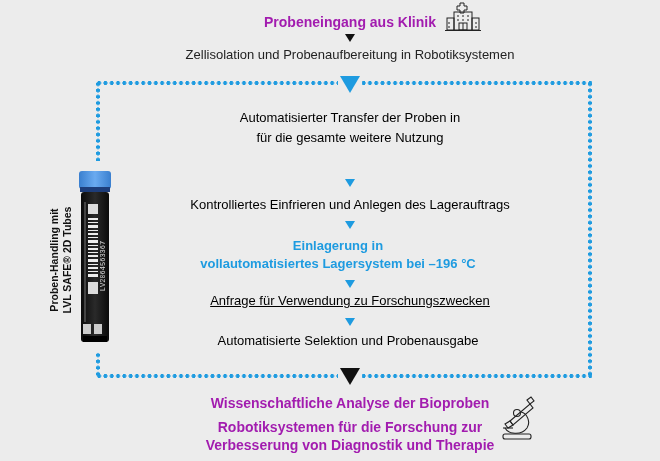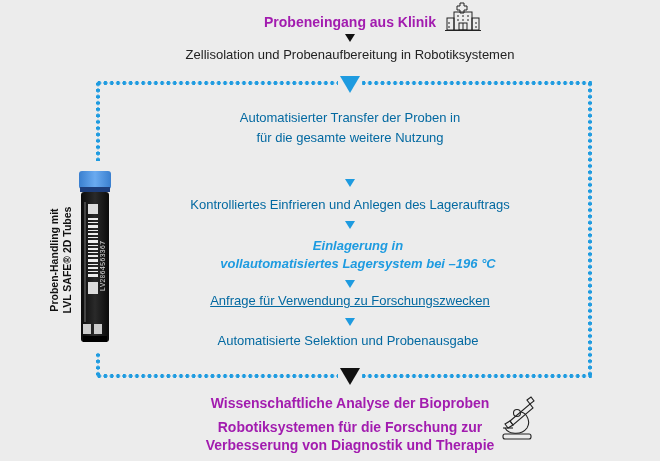--- a/index.html
+++ b/index.html
@@ -7,21 +7,21 @@
   body {
     background: #ececec;
     font-family: "Liberation Sans", "DejaVu Sans", sans-serif;
     position: relative;
     color: #111;
   }
   .abs { position: absolute; }
   .center-text { text-align: center; white-space: nowrap; }
   .black-bold { font-weight: bold; color: #a21caf; font-size: 14px; }
   .black-reg { color: #222; font-size: 13px; }
-  .blue { color: #0369a1; font-size: 13px; }
+  .blue { color: #000000; font-size: 13px; }
   .blue-bold { color: #1e9be0; font-size: 13px; font-weight: bold; }
   .tri-down-black {
     width: 0; height: 0;
     border-left: 5px solid transparent;
     border-right: 5px solid transparent;
     border-top: 8px solid #111;
   }
   .tri-down-blue-sm {
     width: 0; height: 0;
     border-left: 5px solid transparent;
@@ -107,21 +107,21 @@
   <div>Automatisierter Transfer der Proben in</div>
   <div>für die gesamte weitere Nutzung</div>
 </div>
 
 <div class="abs tri-down-blue-sm" style="left:345px; top:179px;"></div>
 
 <div class="abs center-text blue" style="left:150px; top:197px; width:400px;">Kontrolliertes Einfrieren und Anlegen des Lagerauftrags</div>
 
 <div class="abs tri-down-blue-sm" style="left:345px; top:221px;"></div>
 
-<div class="abs center-text blue-bold" style="left:168px; top:237px; width:380px; line-height:18px;font-style:italic;">
+<div class="abs center-text blue-bold" style="left:148px; top:237px; width:380px; line-height:18px;">
   <div>Einlagerung in</div>
   <div>vollautomatisiertes Lagersystem bei –196 °C</div>
 </div>
 
 <div class="abs tri-down-blue-sm" style="left:345px; top:280px;"></div>
 
 <div class="abs center-text blue" style="left:150px; top:293px; width:400px;text-decoration:underline;">Anfrage für Verwendung zu Forschungszwecken</div>
 
 <div class="abs tri-down-blue-sm" style="left:345px; top:318px;"></div>
 

